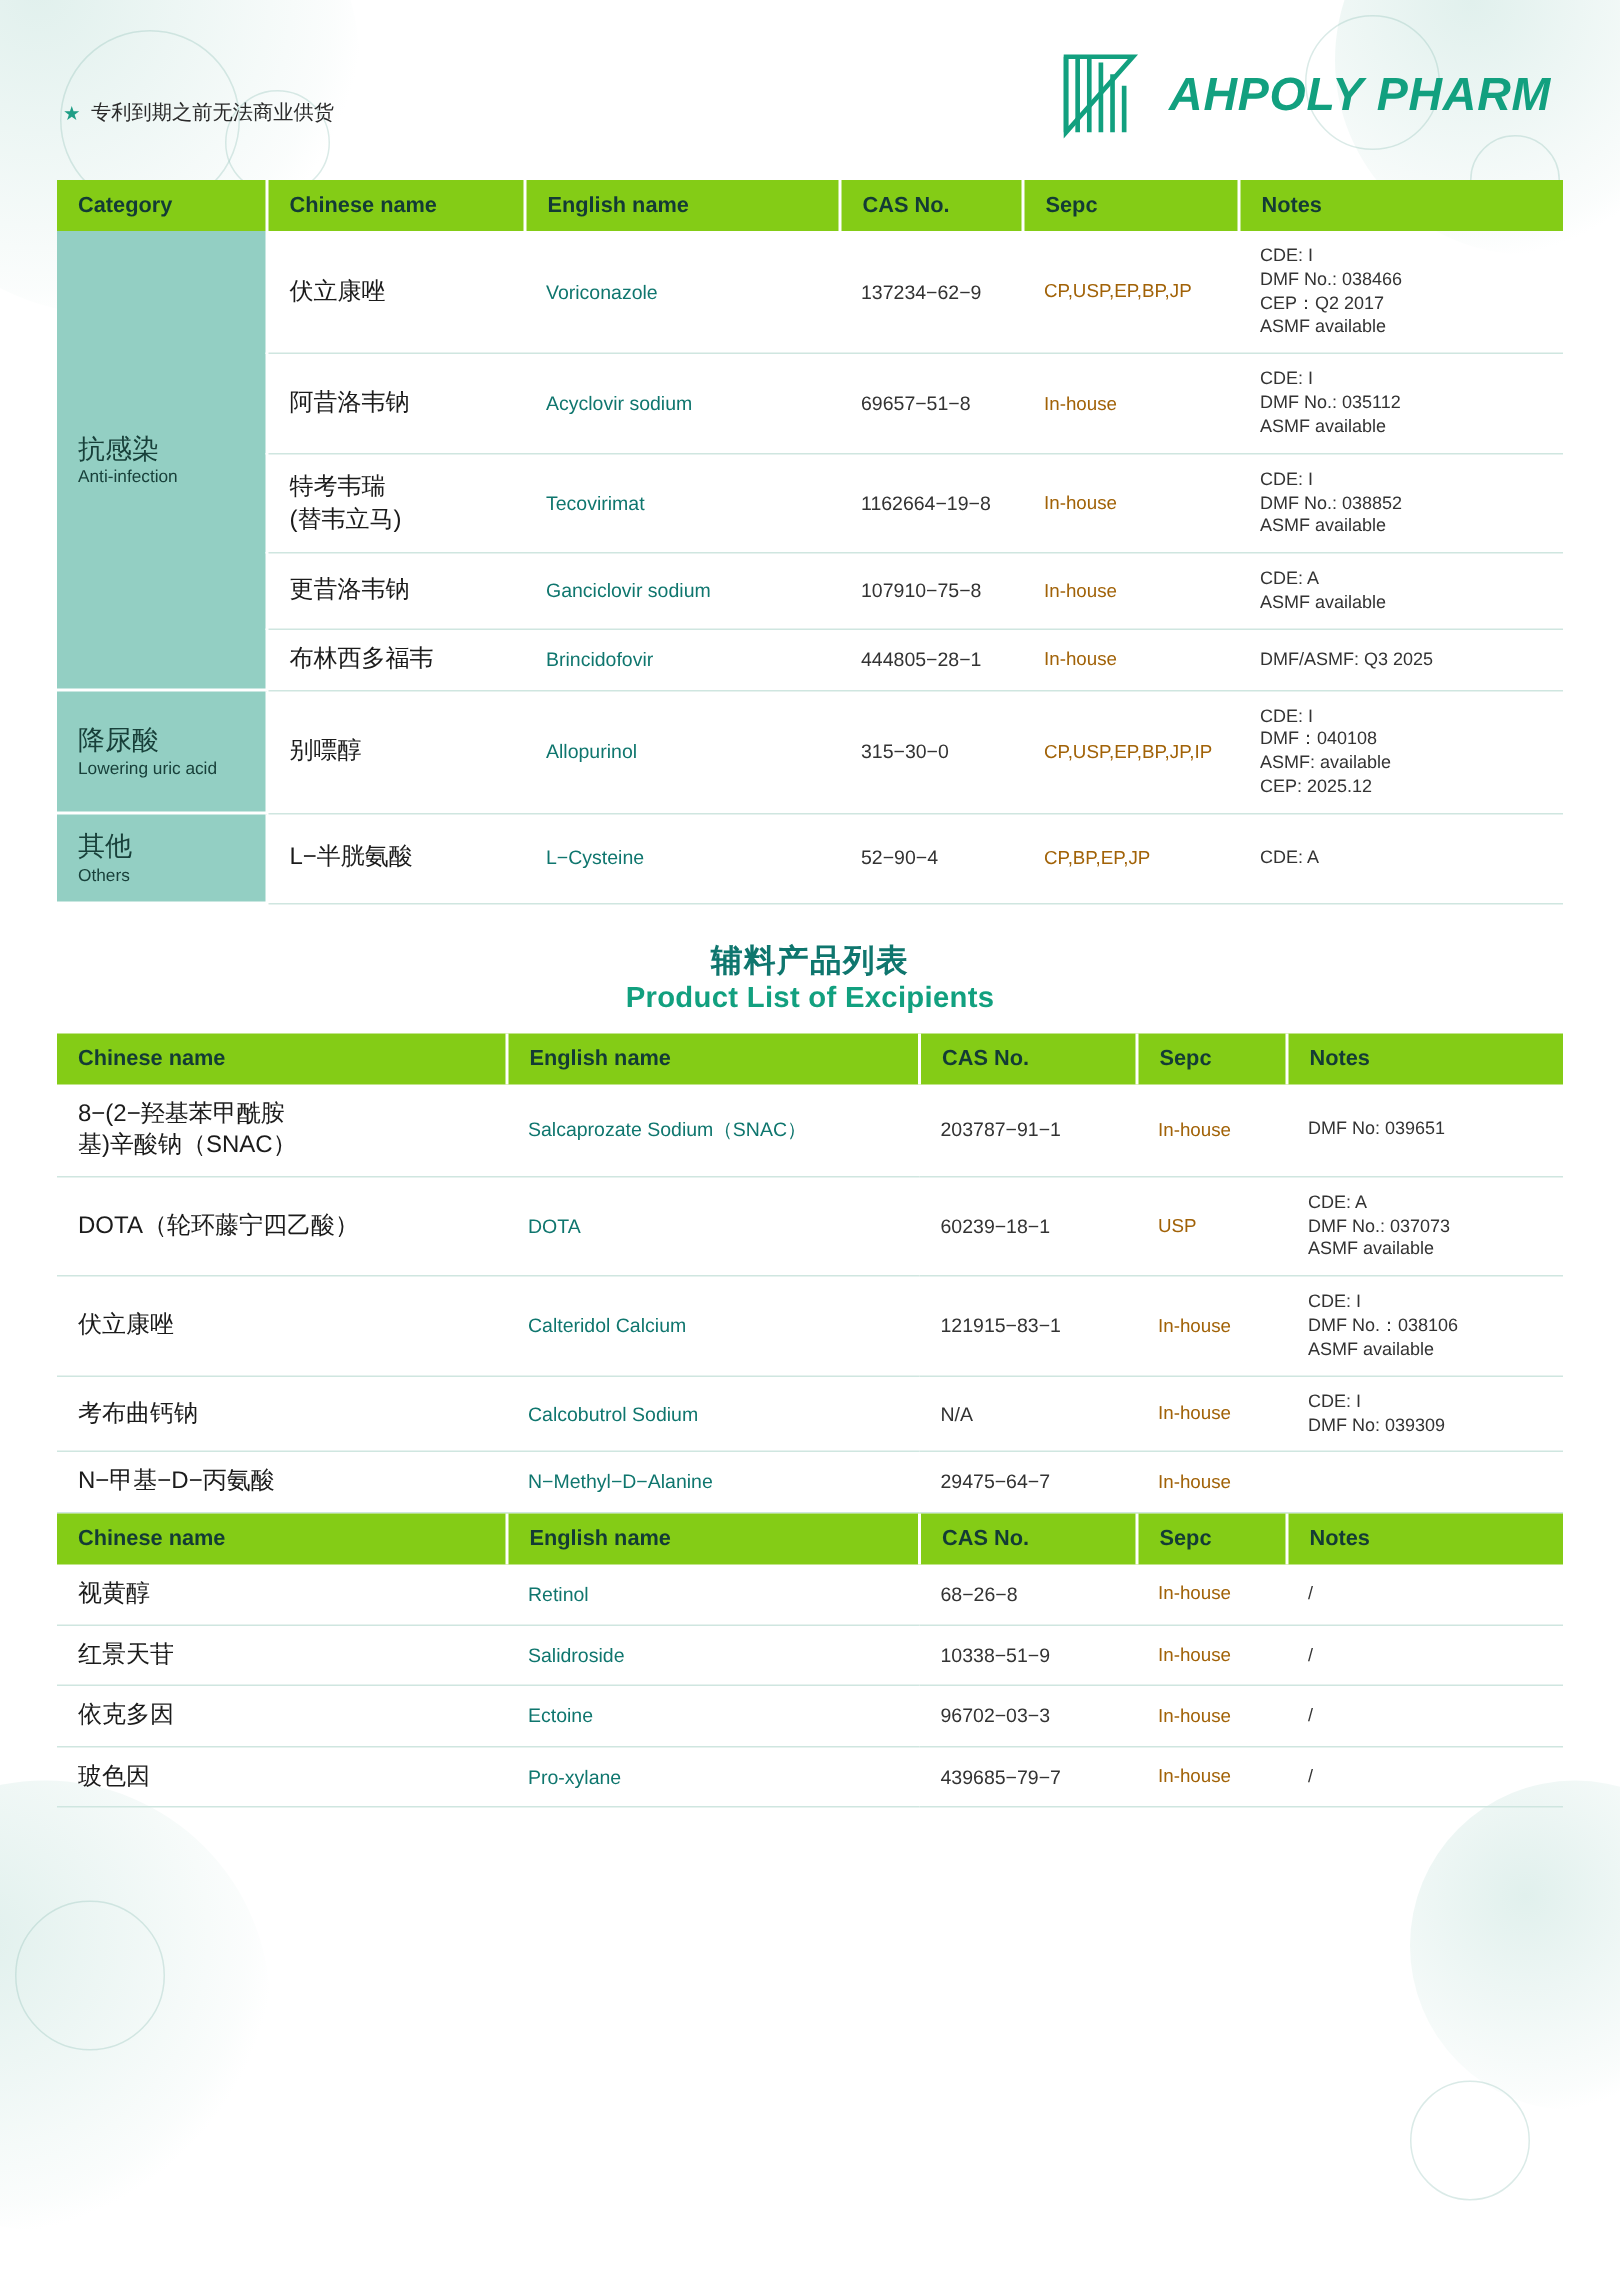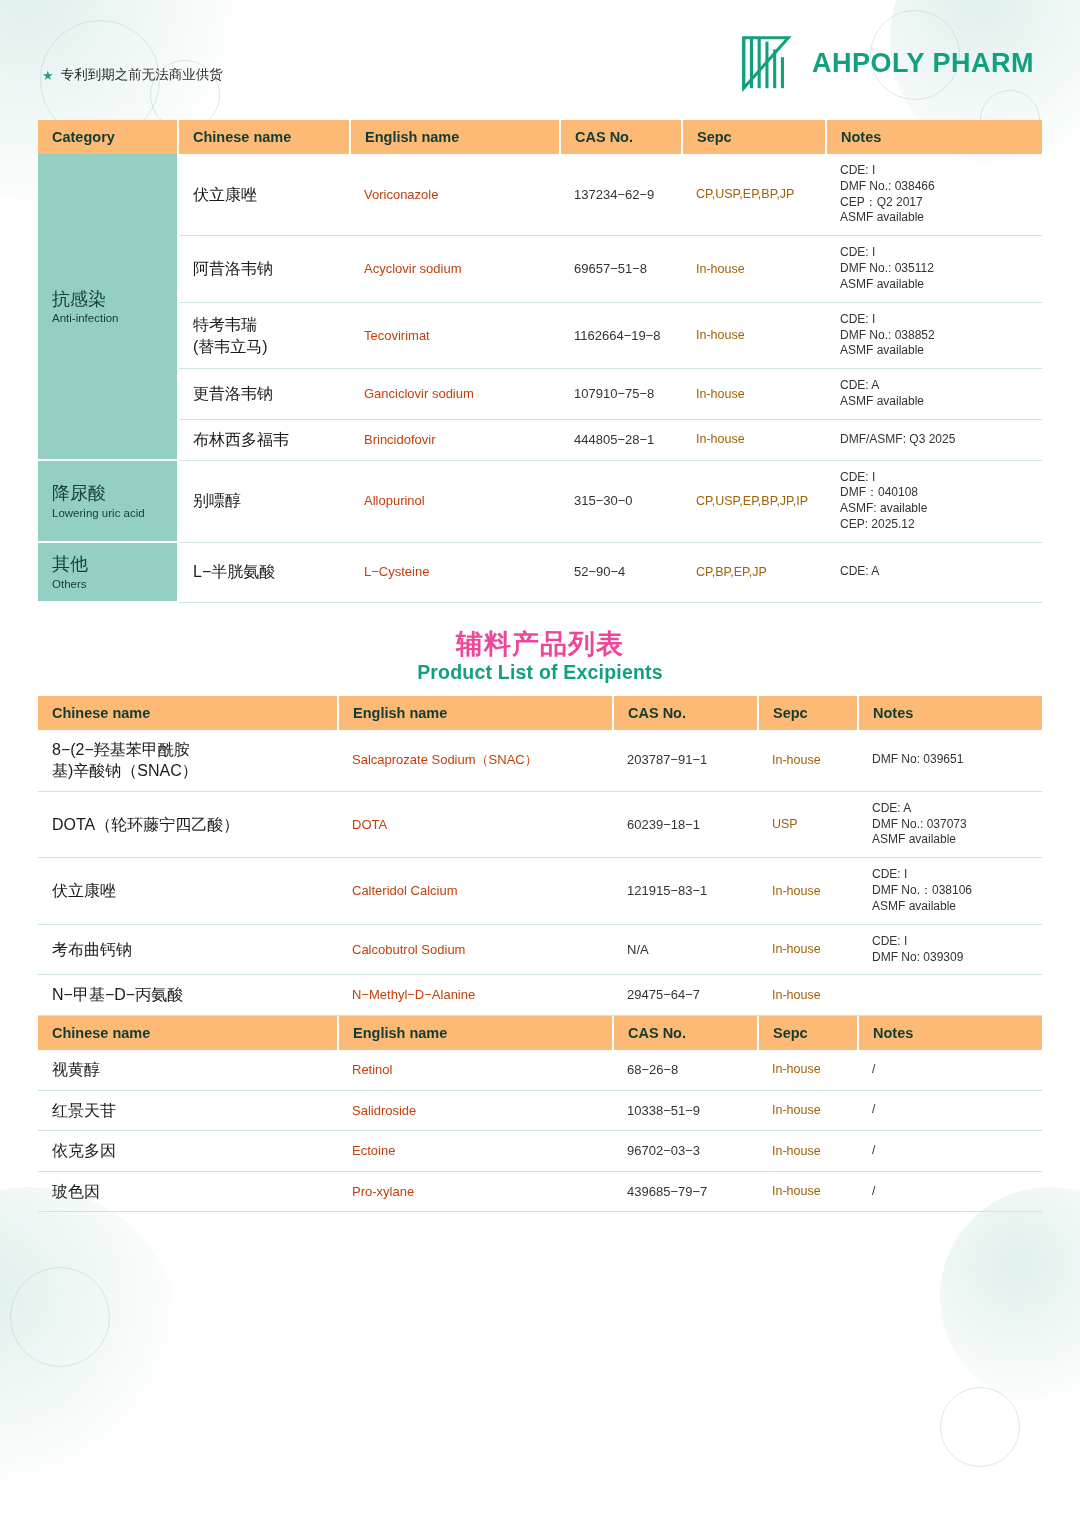--- a/index.html
+++ b/index.html
@@ -45,36 +45,37 @@
   }
   .note-star .star { color: #1f9e86; font-size: 13px; }
   .brand {
     display: flex;
     align-items: center;
     gap: 16px;
     margin-top: 6px;
   }
   .brand-logo { width: 62px; height: 62px; }
   .brand-name {
-    font-size: 27px;
+    font-size: 31px;
     font-weight: bold;
     letter-spacing: 0.5px;
     color: #12a07f;
     font-family: "Liberation Sans", sans-serif;
+    font-style: italic;
   }
 
   
   table {
     width: 100%;
     border-collapse: collapse;
     table-layout: fixed;
     font-size: 13px;
   }
   th {
-    background: #fdba74;
+    background: #84cc16;
     color: #133b35;
     font-size: 14.5px;
     font-weight: bold;
     text-align: left;
     padding: 9px 14px;
     border-right: 2px solid #ffffff;
   }
   th:last-child { border-right: none; }
   td {
     padding: 9px 14px;
@@ -86,32 +87,32 @@
     background: #93cfc3;
     color: #18403a;
     vertical-align: middle;
     border-bottom: 2px solid #ffffff;
     border-right: 2px solid #ffffff;
     padding: 9px 14px;
   }
   .cat-cn { font-size: 18px; }
   .cat-en { font-size: 11.5px; }
   .cn-name { font-size: 16px; color: #1b1b1b; }
-  .en-name { font-size: 13px; color: #c2410c; }
+  .en-name { font-size: 13px; color: #0f766e; }
   .cas { font-size: 13px; color: #333; }
   .spec { font-size: 12.5px; color: #a16207; }
   .notes { font-size: 12px; color: #333; line-height: 1.32; }
   .notes div { white-space: pre; }
 
   
   .section-title { text-align: center; margin: 26px 0 10px; }
   .section-title .cn {
-    font-size: 27px;
+    font-size: 21px;
     font-weight: bold;
-    color: #ec4899;
+    color: #0f766e;
     letter-spacing: 1px;
     line-height: 1.15;
     margin-top: 24px;
   }
   .section-title .en {
     font-size: 19.5px;
     font-weight: bold;
     color: #12a07f;
     letter-spacing: 0.2px;
     line-height: 1.3;

